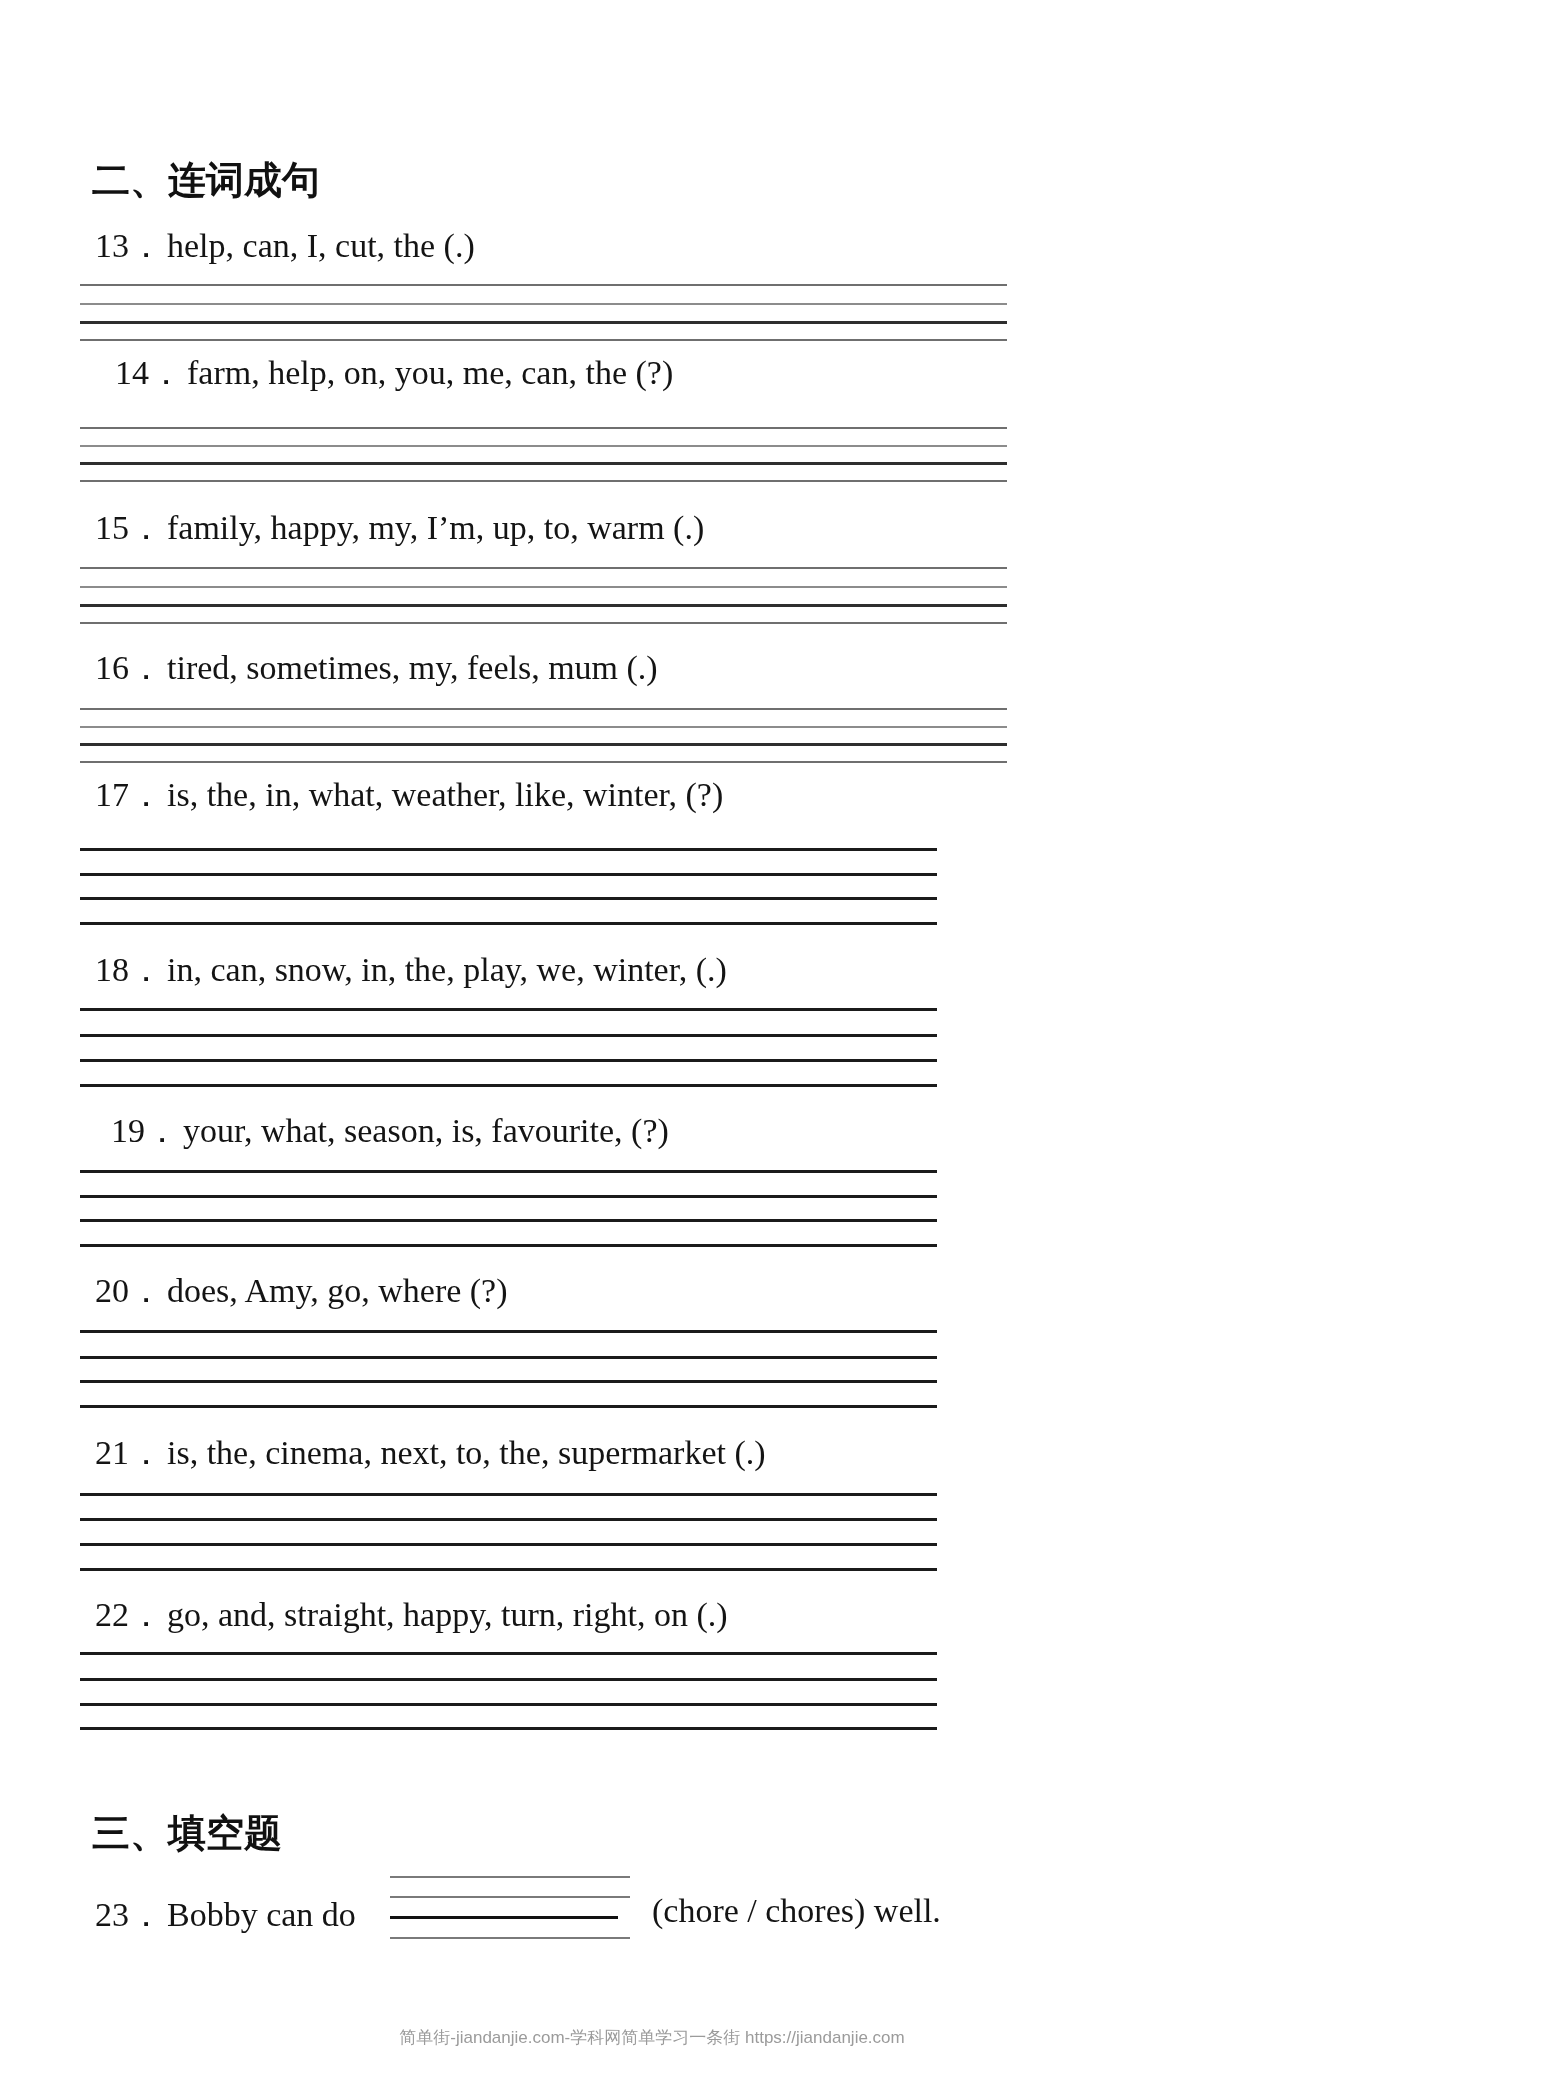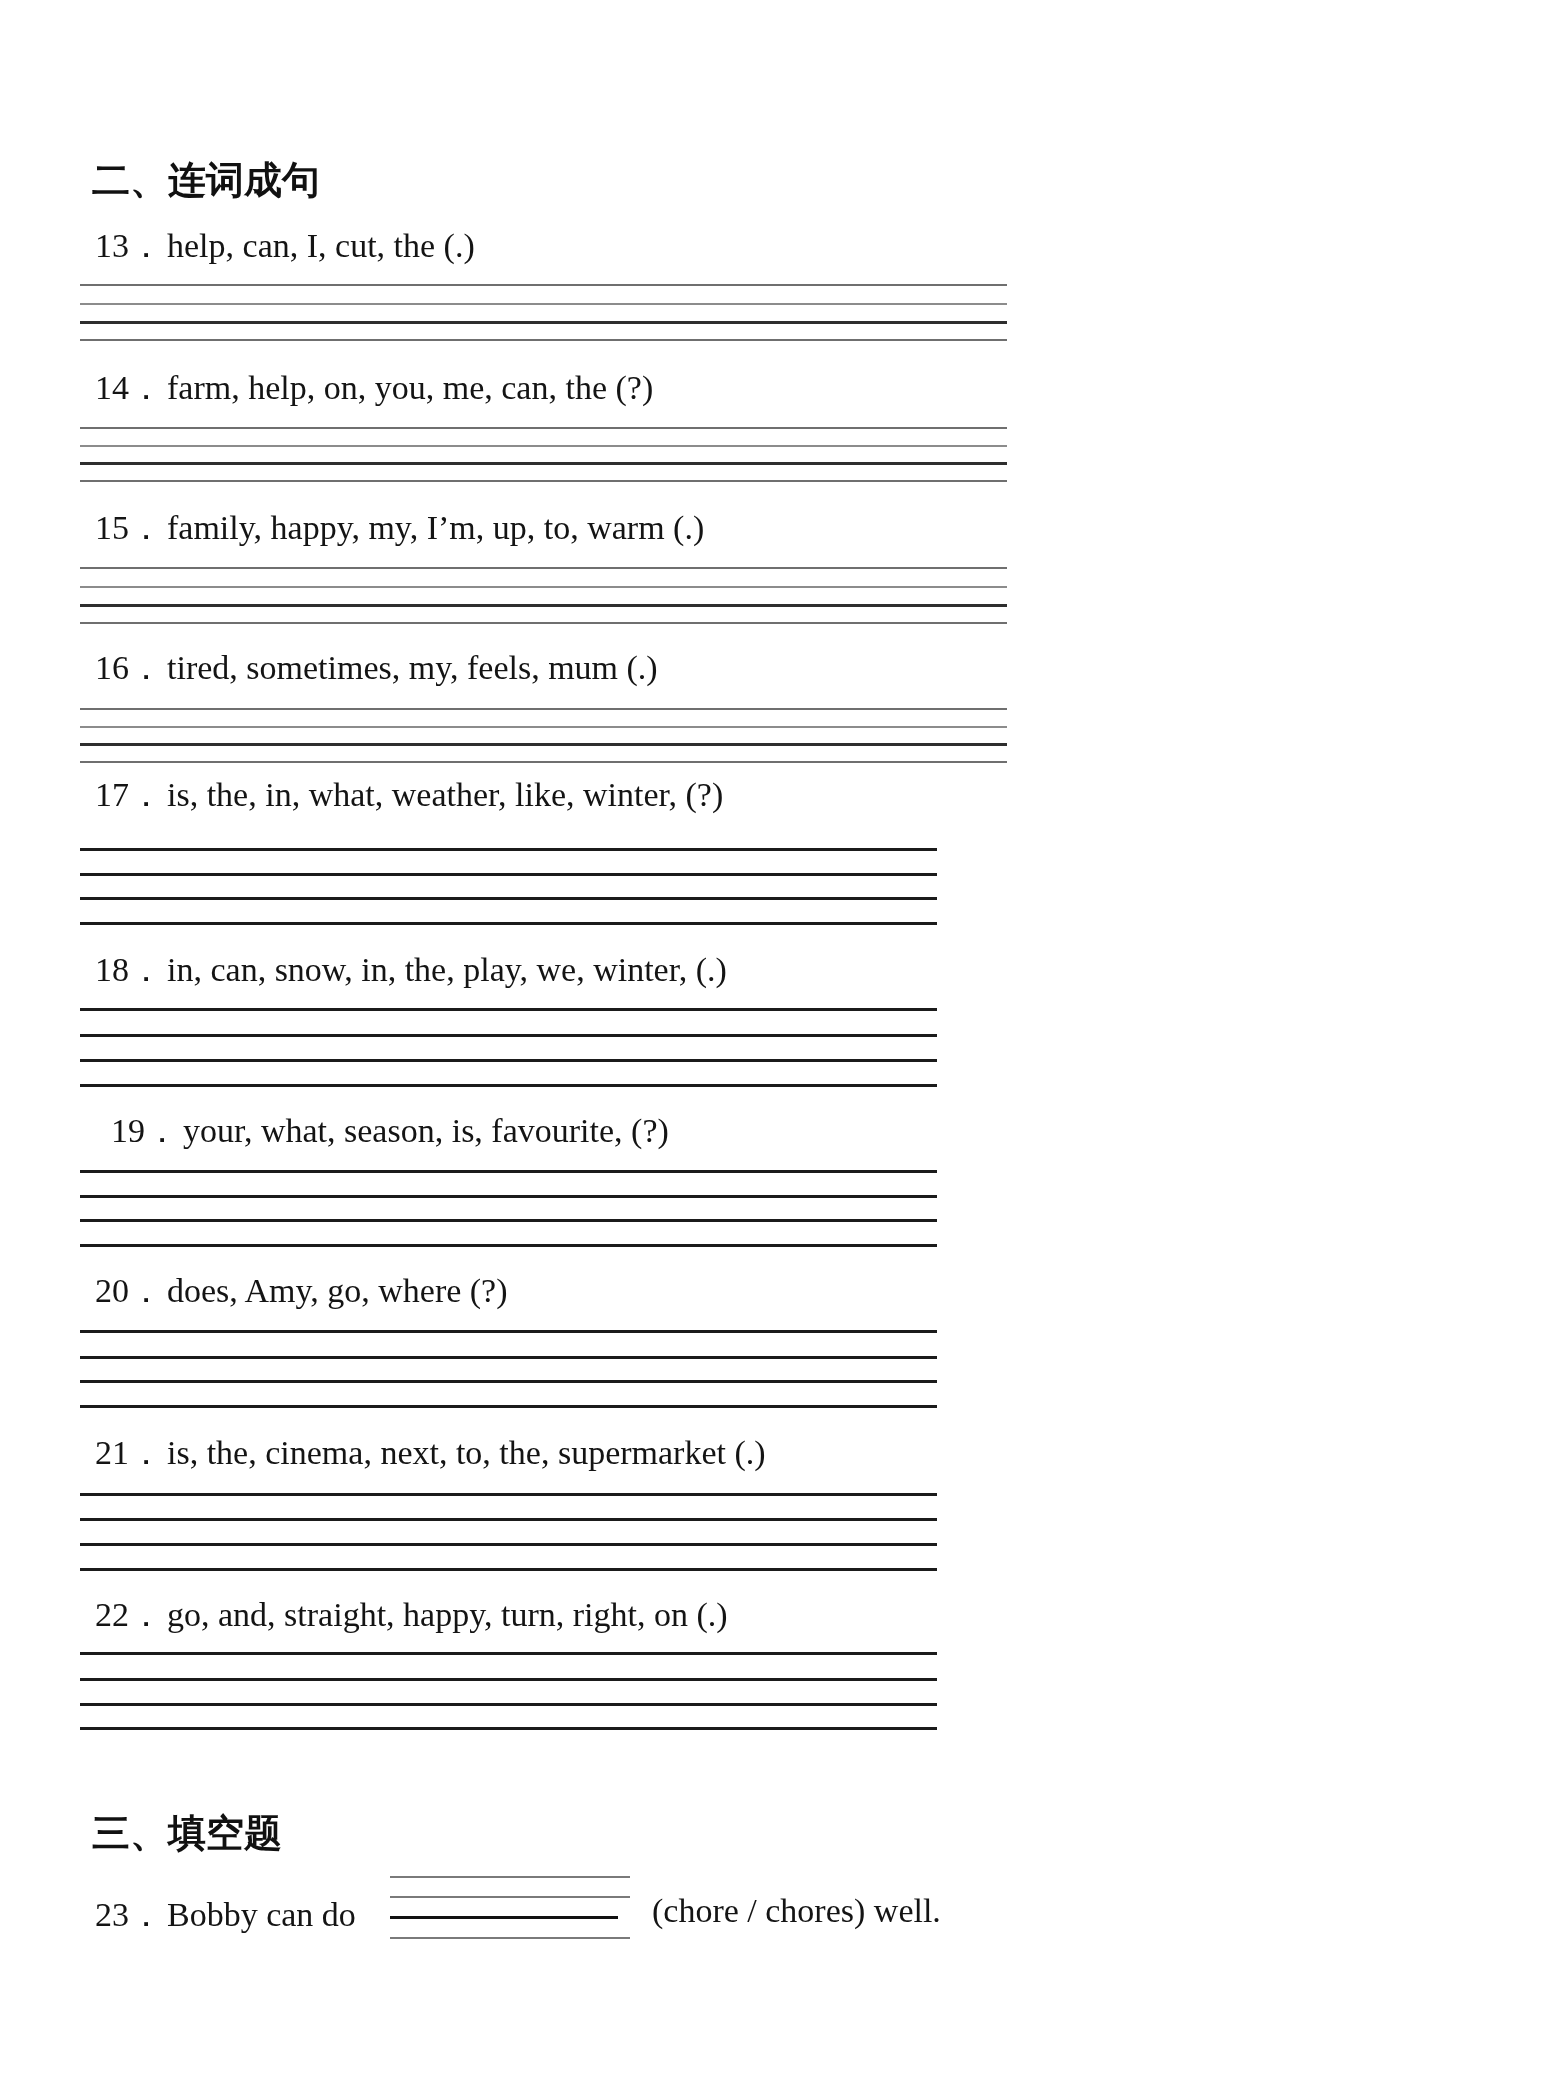--- a/index.html
+++ b/index.html
@@ -68,21 +68,21 @@
 <div class="page">
 
   <div class="sec-title" style="top:155px;">二、连词成句</div>
 
   <div id="questions">
       <div class="q-text" style="top: 223px;"><span class="q-num">13．</span><span>help, can, I, cut, the (.)</span></div>
       <div class="ans-line l-light-1" style="top: 284px; width: 927px;"></div>
       <div class="ans-line l-light-2" style="top: 303px; width: 927px;"></div>
       <div class="ans-line l-light-3" style="top: 321px; width: 927px;"></div>
       <div class="ans-line l-light-4" style="top: 339px; width: 927px;"></div>
-      <div class="q-text" style="top: 365px;"><span class="q-num">14．</span><span>farm, help, on, you, me, can, the (?)</span></div>
+      <div class="q-text" style="top: 350px; margin-left: 20px;"><span class="q-num">14．</span><span>farm, help, on, you, me, can, the (?)</span></div>
       <div class="ans-line l-light-1" style="top: 427px; width: 927px;"></div>
       <div class="ans-line l-light-2" style="top: 445px; width: 927px;"></div>
       <div class="ans-line l-light-3" style="top: 462px; width: 927px;"></div>
       <div class="ans-line l-light-4" style="top: 480px; width: 927px;"></div>
       <div class="q-text" style="top: 505px;"><span class="q-num">15．</span><span>family, happy, my, I’m, up, to, warm (.)</span></div>
       <div class="ans-line l-light-1" style="top: 567px; width: 927px;"></div>
       <div class="ans-line l-light-2" style="top: 586px; width: 927px;"></div>
       <div class="ans-line l-light-3" style="top: 604px; width: 927px;"></div>
       <div class="ans-line l-light-4" style="top: 622px; width: 927px;"></div>
       <div class="q-text" style="top: 645px;"><span class="q-num">16．</span><span>tired, sometimes, my, feels, mum (.)</span></div>
@@ -126,13 +126,14 @@
 
   <div class="q-text" style="top:1892px;">
     <span class="q-num">23．</span><span>Bobby can do</span>
   </div>
   <div class="blank-line" style="top:1876px; left:390px; width:240px;"></div>
   <div class="blank-line" style="top:1896px; left:390px; width:240px;"></div>
   <div class="blank-line bold" style="top:1916px; left:390px; width:228px;"></div>
   <div class="blank-line" style="top:1937px; left:390px; width:240px;"></div>
   <div class="q-text" style="top:1892px; left:652px;">(chore / chores) well.</div>
 
+  <div class="footer">简单街-jiandanjie.com-学科网简单学习一条街 https://jiandanjie.com</div>
 </div>
 
 </body></html>

